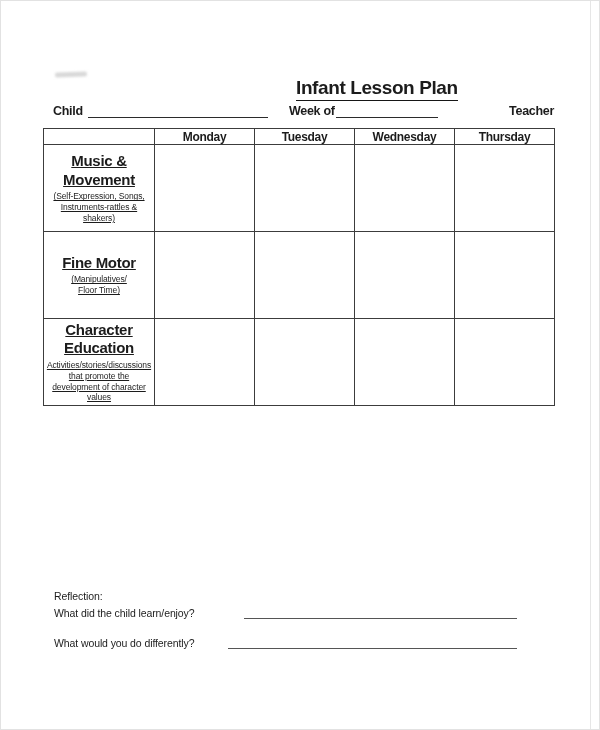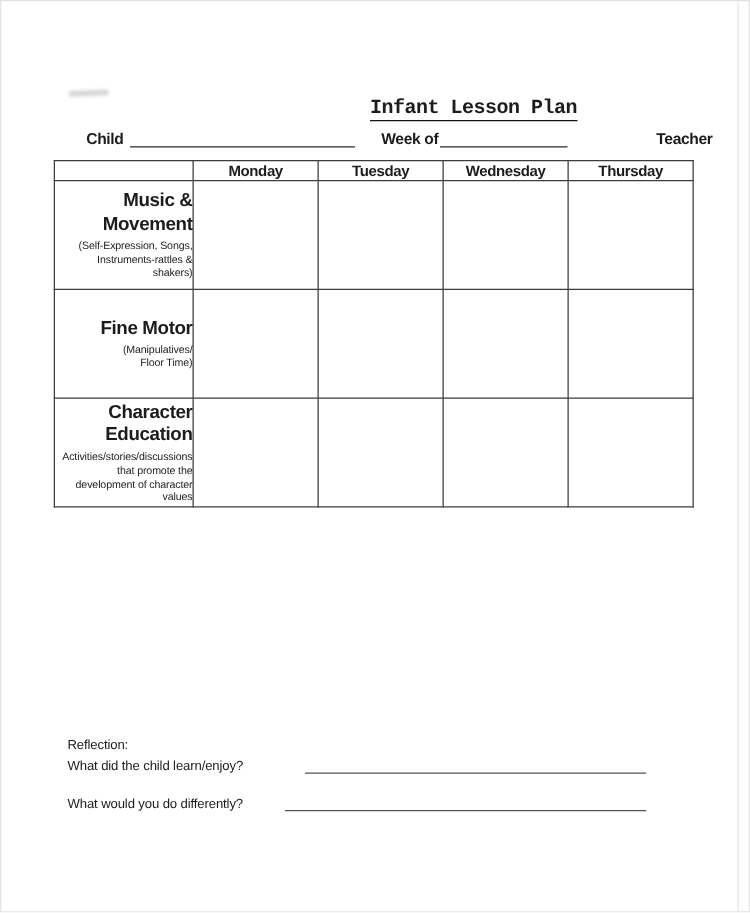--- a/index.html
+++ b/index.html
@@ -28,38 +28,36 @@
     left: 54px; top: 71px;
     width: 32px; height: 5px;
     background: #d9d9d9;
     filter: blur(1.2px);
     border-radius: 2px;
     transform: rotate(-2deg);
   }
   .doc-title {
     position: absolute;
     left: 295px; top: 76px;
-    font-size: 16px;
+    font-size: 19px;
     font-weight: bold;
     letter-spacing: -0.4px;
     border-bottom: 1.6px solid #161616;
     padding-bottom: 1px;
     white-space: nowrap;
-    font-family: Liberation Mono, monospace;
   }
   .field {
     position: absolute;
     top: 103px;
     display: flex;
     align-items: flex-end;
     font-size: 12.5px;
     font-weight: bold;
     letter-spacing: -0.3px;
     white-space: nowrap;
-    margin-left: 16px;
   }
   .field .fill-line {
     flex: 1;
     height: 14px;
     border-bottom: 1.2px solid #2b2b2b;
   }
   .field-child   { left: 52px;  width: 215px; }
   .field-week    { left: 288px; width: 149px; }
   .field-teacher { left: 457px; width: 96px; flex-direction: column;  }
   .field-child .fill-line   { margin-left: 5px; }
@@ -82,23 +80,24 @@
   th.day-header {
     height: 16px;
     font-size: 12px;
     font-weight: bold;
     letter-spacing: -0.3px;
     text-align: center;
     vertical-align: middle;
   }
   td.label-cell {
     height: 87px;
-    text-align: right;
+    text-align: center;
     vertical-align: middle;
     padding: 2px 3px;
+    text-decoration: underline;
   }
   td.day-cell { height: 87px; background: #ffffff; }
   .row-title {
     font-size: 15px;
     font-weight: bold;
     letter-spacing: -0.3px;
     line-height: 1.24;
   }
   .row-sub {
     margin-top: 2px;

